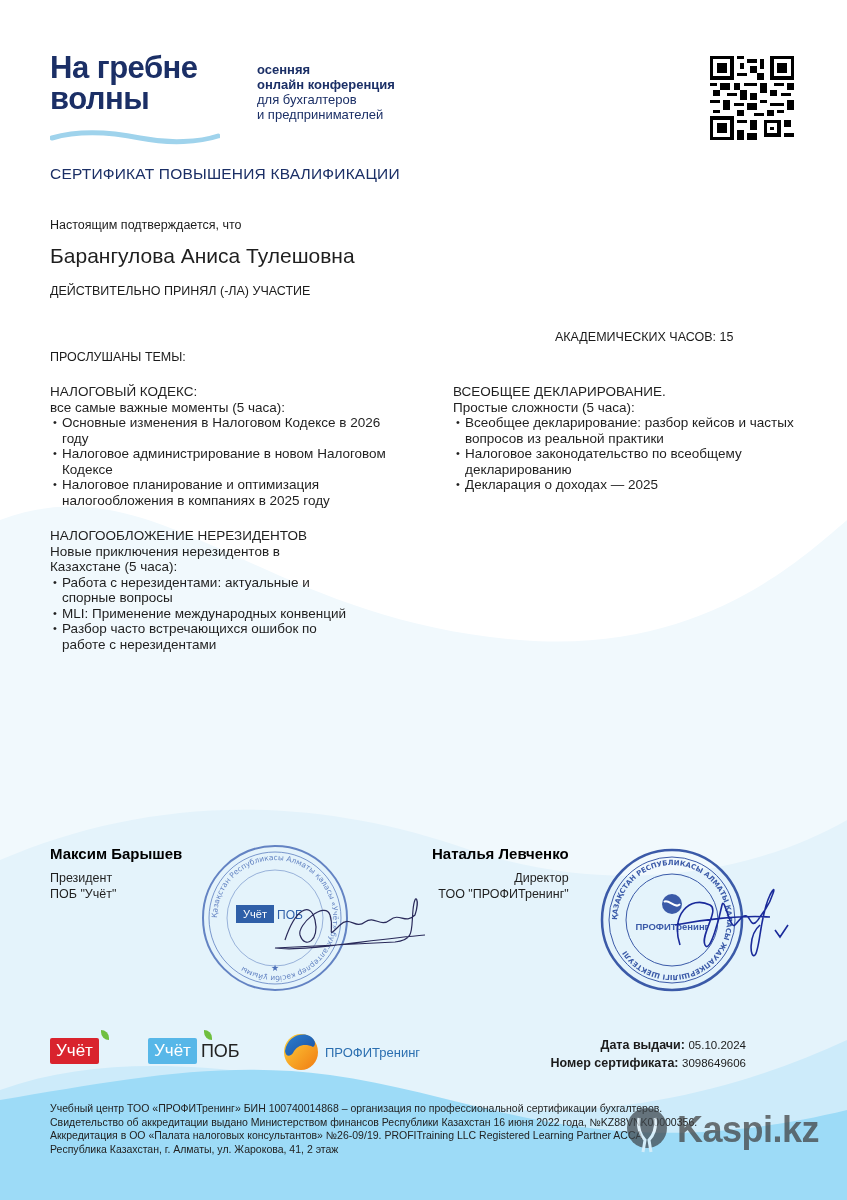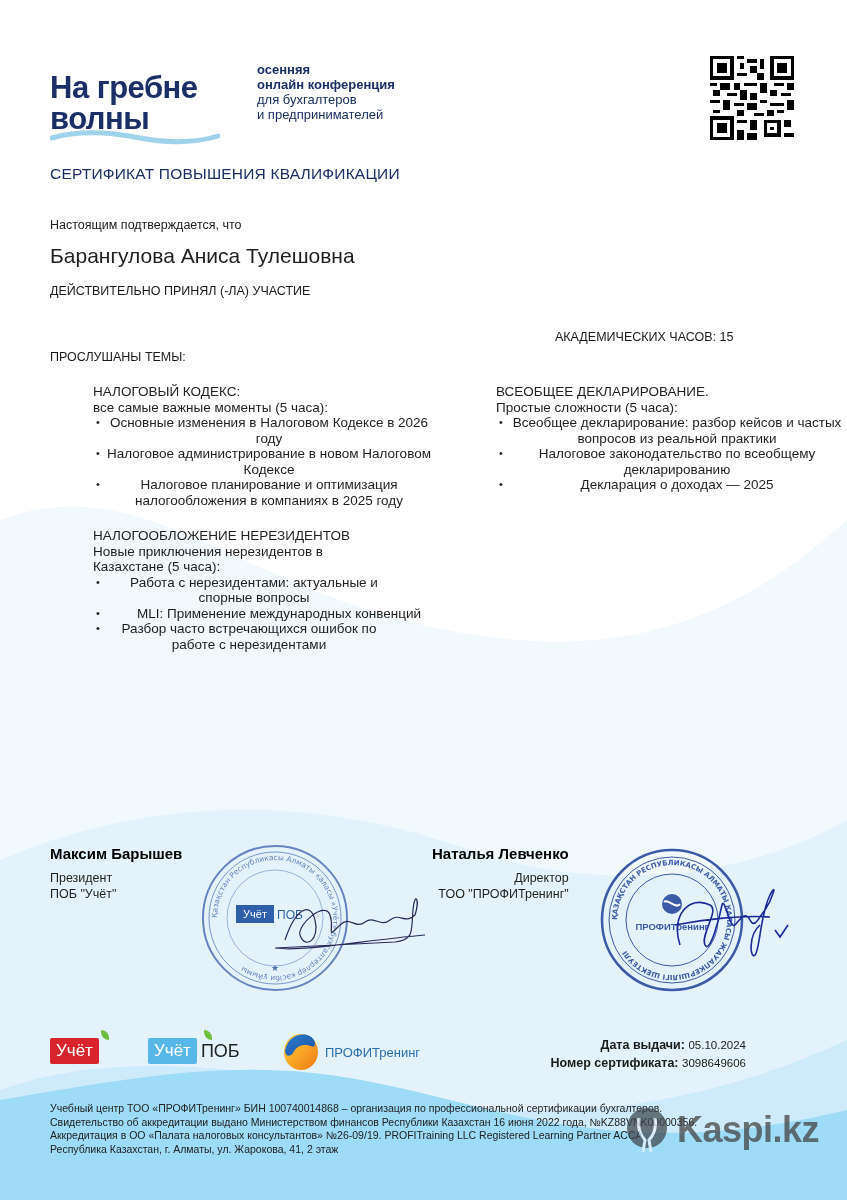--- a/index.html
+++ b/index.html
@@ -8,21 +8,21 @@
     position: relative;
     font-family: "Liberation Sans", "DejaVu Sans", sans-serif;
     color: #1b1b1b;
     background: #ffffff;
   }
   .bg { position: absolute; left: 0; top: 0; width: 847px; height: 1200px; z-index: 0; }
   .layer { position: absolute; z-index: 1; }
 
   
   .logo-title {
-    left: 50px; top: 72px;
+    left: 50px; top: 52px;
     font-size: 31px; line-height: 31px; font-weight: 700;
     color: #1b2f66; letter-spacing: -0.5px;
   }
   .logo-wave { left: 50px; top: 128px; width: 170px; height: 18px; }
   .logo-sub {
     left: 257px; top: 62px;
     font-size: 13px; line-height: 15px; color: #1b2f66;
   }
   .logo-sub .b { font-weight: 700; }
   .qr { left: 710px; top: 56px; width: 84px; height: 84px; }
@@ -31,22 +31,22 @@
     font-size: 15.5px; font-weight: 400; color: #1b2f66; letter-spacing: 0.2px;
   }
 
   .confirm { left: 50px; top: 218px; font-size: 12.5px; }
   .person-name { left: 50px; top: 244px; font-size: 21px; font-weight: 400; color: #1f1f1f; }
   .participation { left: 50px; top: 283px; font-size: 12.5px; line-height: 16px; }
   .hours { left: 555px; top: 299px; font-size: 12.5px; margin-top: 31px; }
 
   .topics-heading { left: 50px; top: 350px; font-size: 12.5px; }
 
-  .topic { font-size: 13.5px; line-height: 15.5px; color: #1f1f1f; margin-left: 43px; }
-  .topic ul { list-style: none; text-align: center; }
+  .topic { font-size: 13.5px; line-height: 15.5px; color: #1f1f1f; }
+  .topic ul { list-style: none; }
   .topic li { position: relative; padding-left: 12px; }
   .topic li::before {
     content: "•"; position: absolute; left: 3px; top: 0; font-size: 11px;
   }
   .topic-1 { left: 50px; top: 384px; width: 340px; }
   .topic-2 { left: 453px; top: 384px; width: 350px; }
   .topic-3 { left: 50px; top: 528px; width: 360px; }
 
   
   .sig-name { font-size: 15px; font-weight: 700; color: #000000; }

